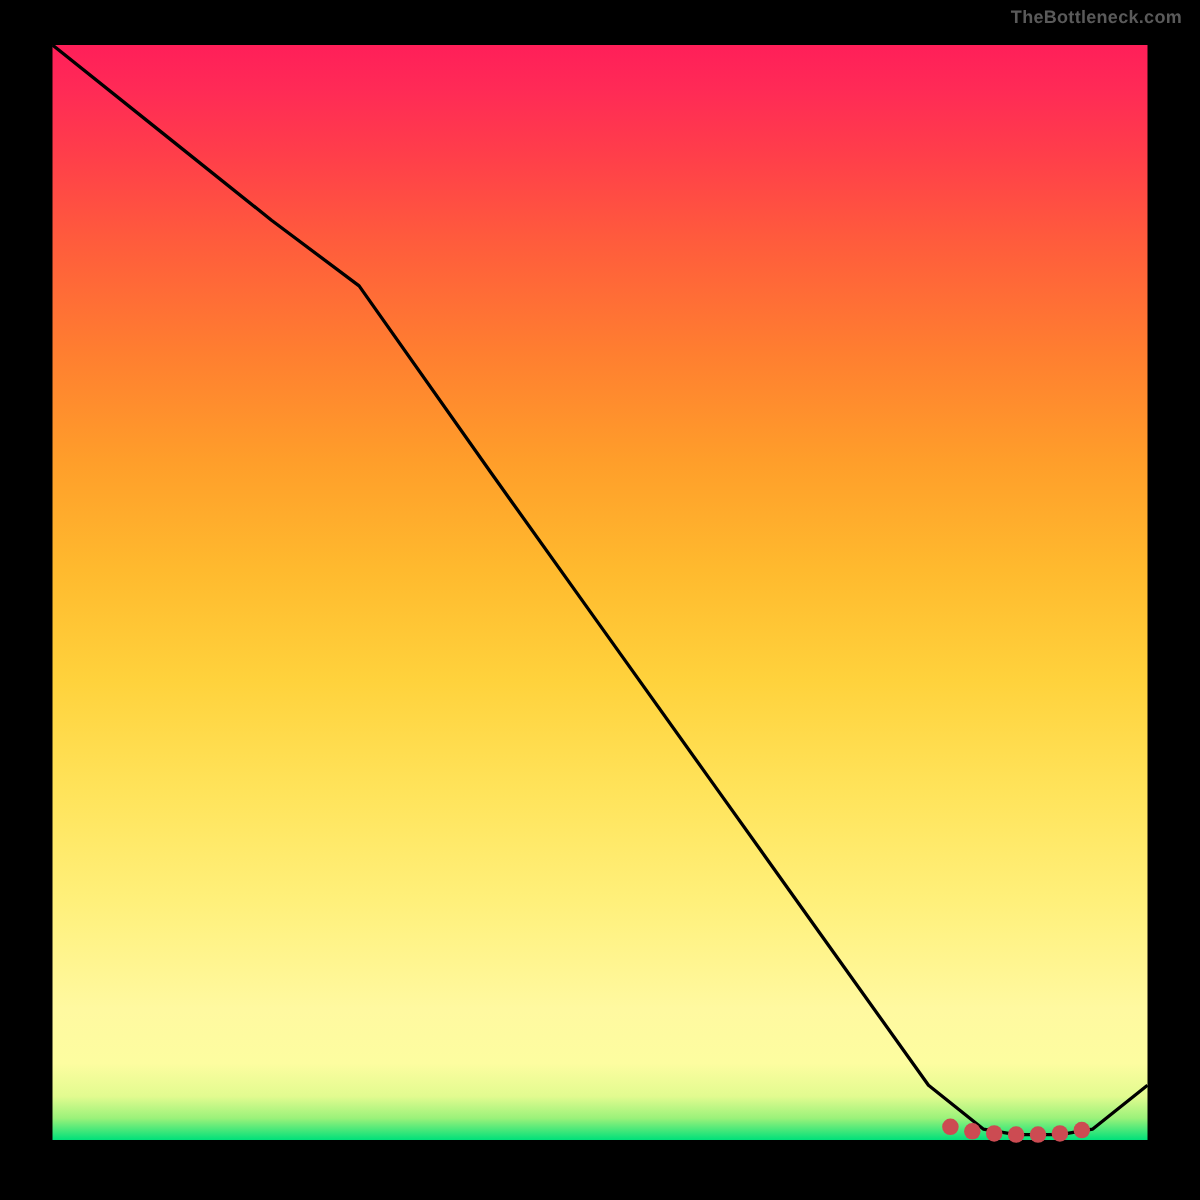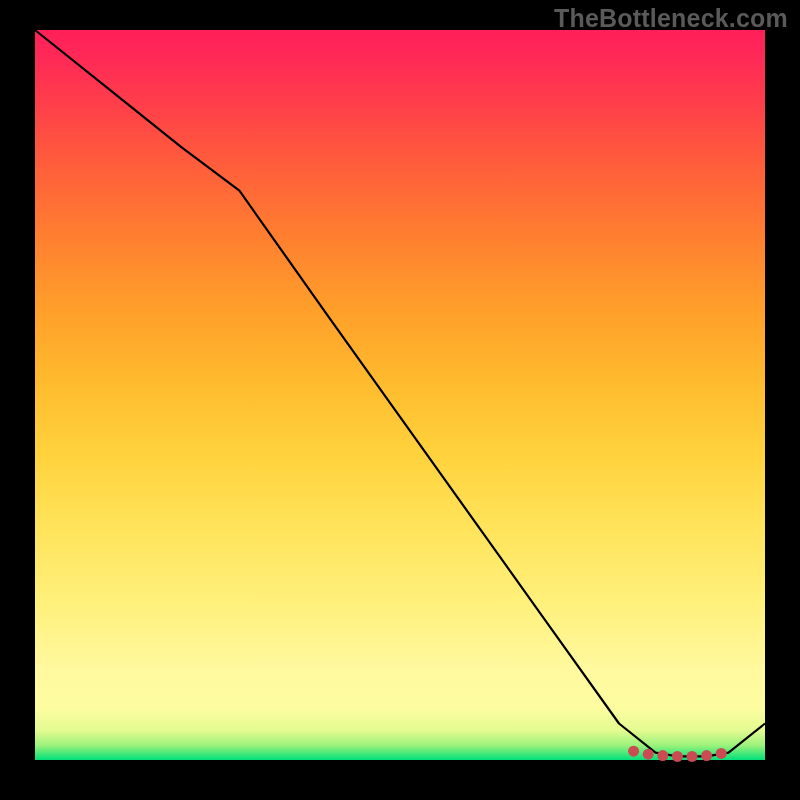--- a/index.html
+++ b/index.html
@@ -13,21 +13,21 @@
   .container {
     position: relative;
     width: 800px;
     height: 800px;
   }
   .watermark {
     position: absolute;
     top: 4px;
     right: 12px;
     font-family: Arial, Helvetica, sans-serif;
-    font-size: 25px;
+    font-size: 12px;
     font-weight: bold;
     color: #5a5a5a;
     letter-spacing: 0.2px;
     z-index: 10;
   }
   .plot-area {
     position: absolute;
     left: 35px;
     top: 30px;
     width: 730px;

